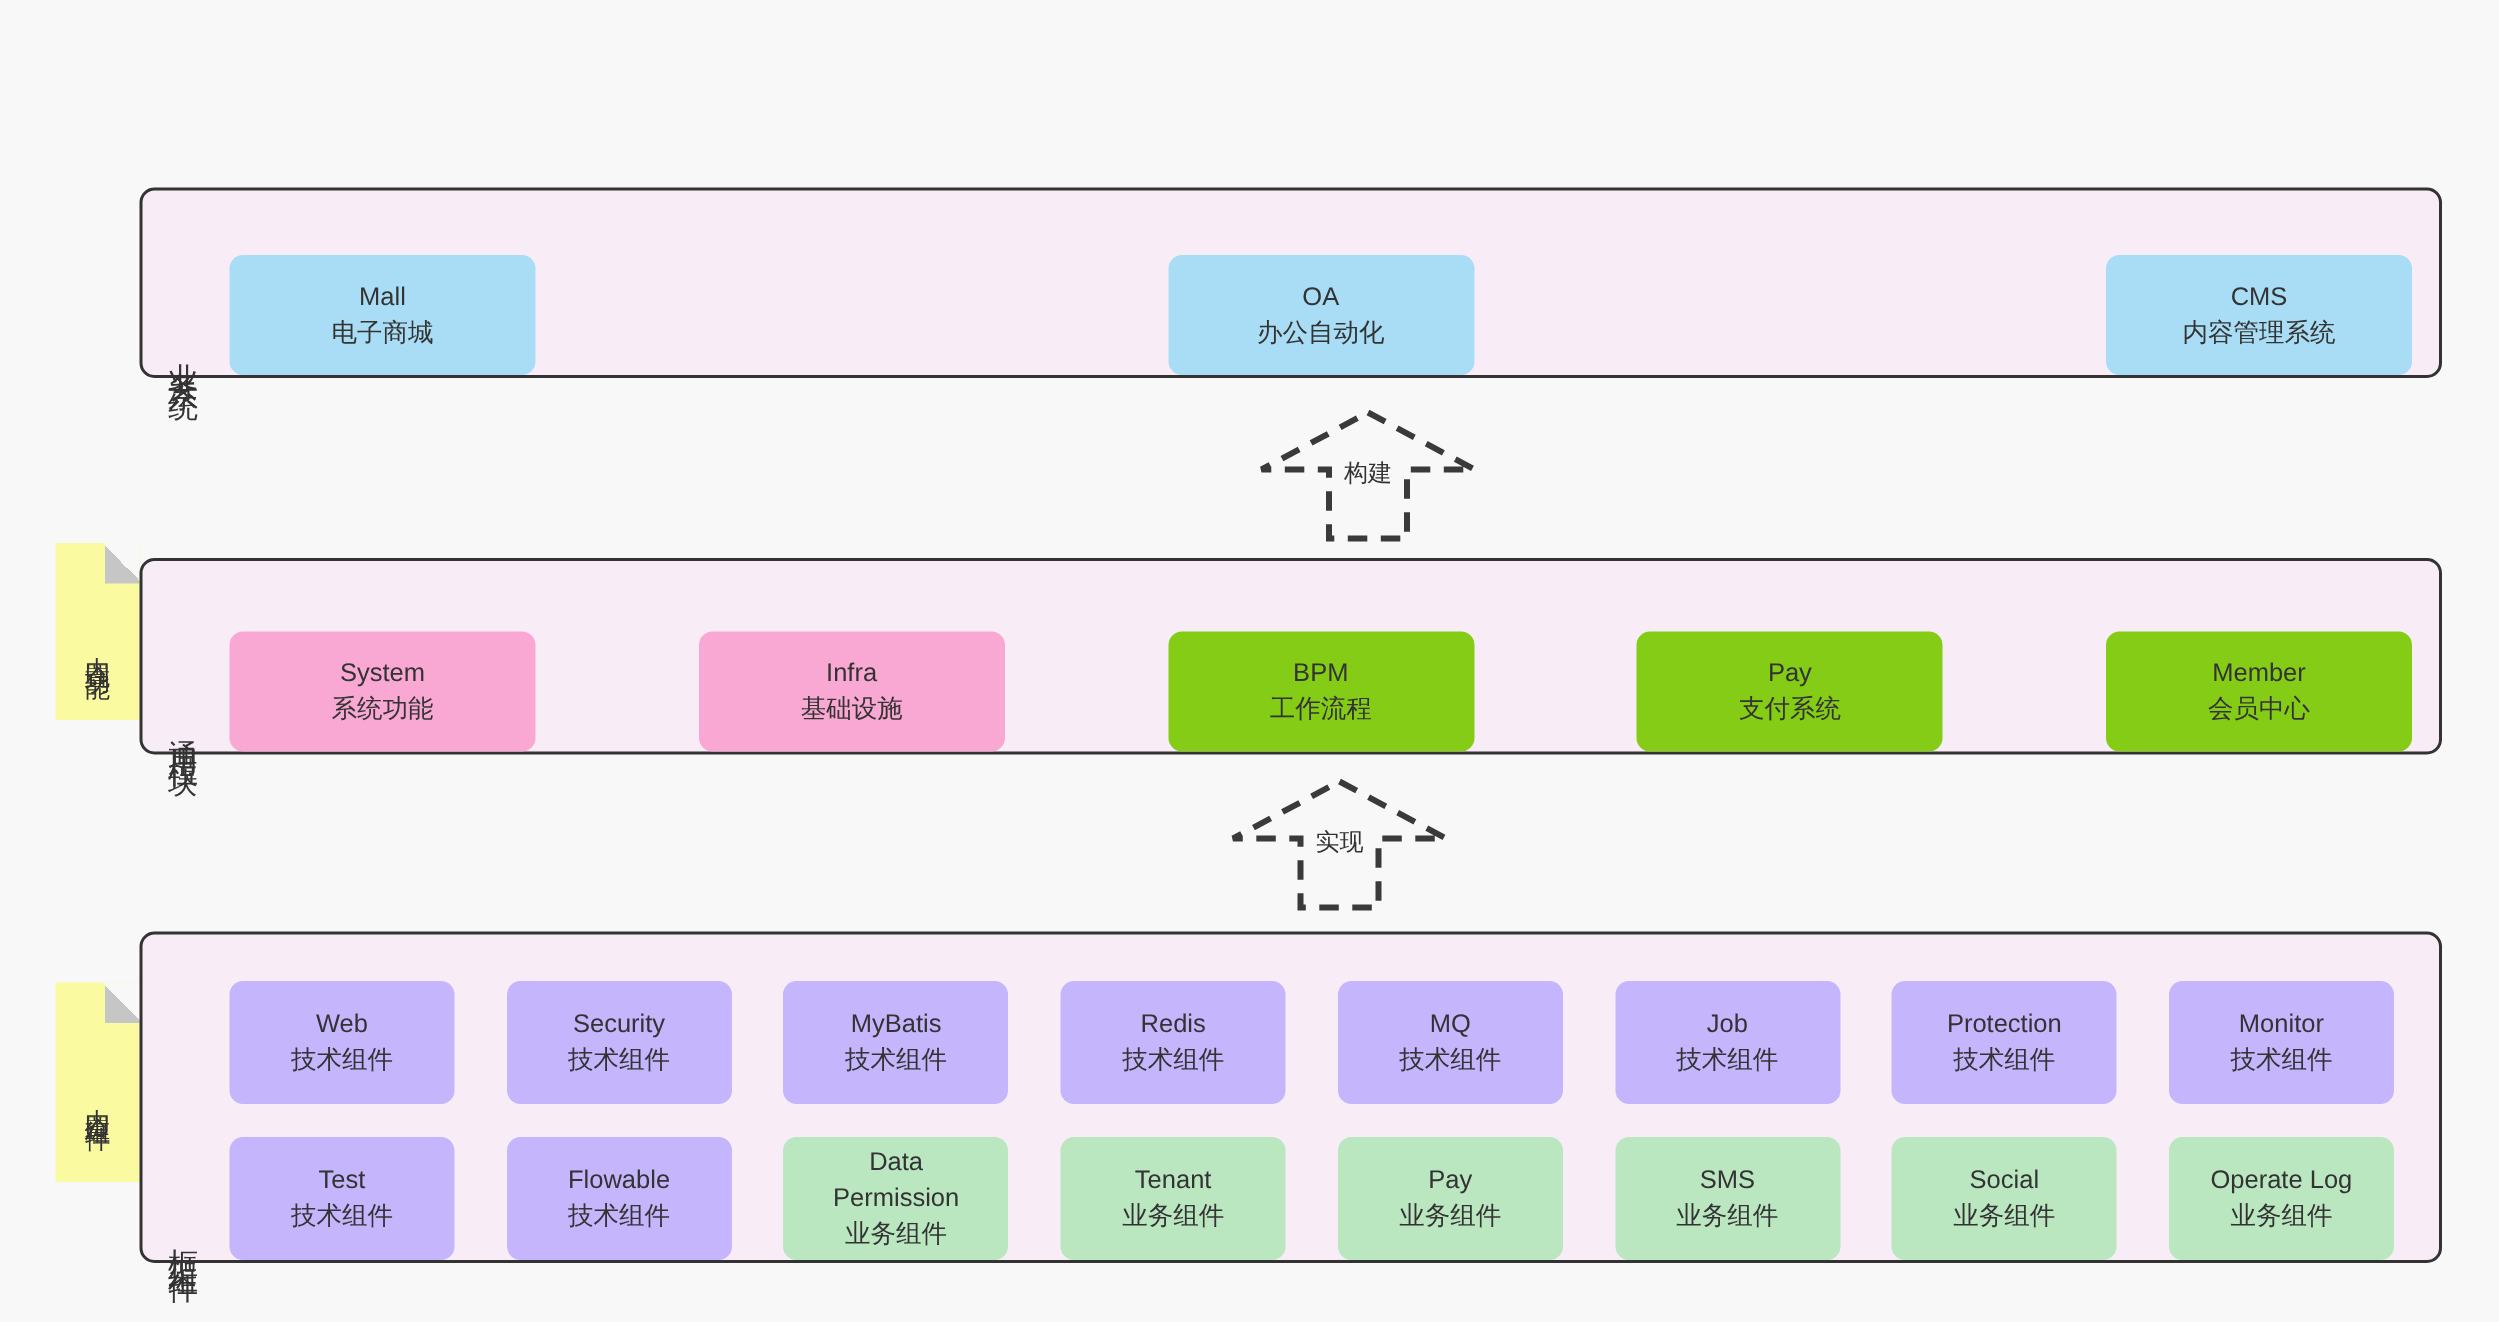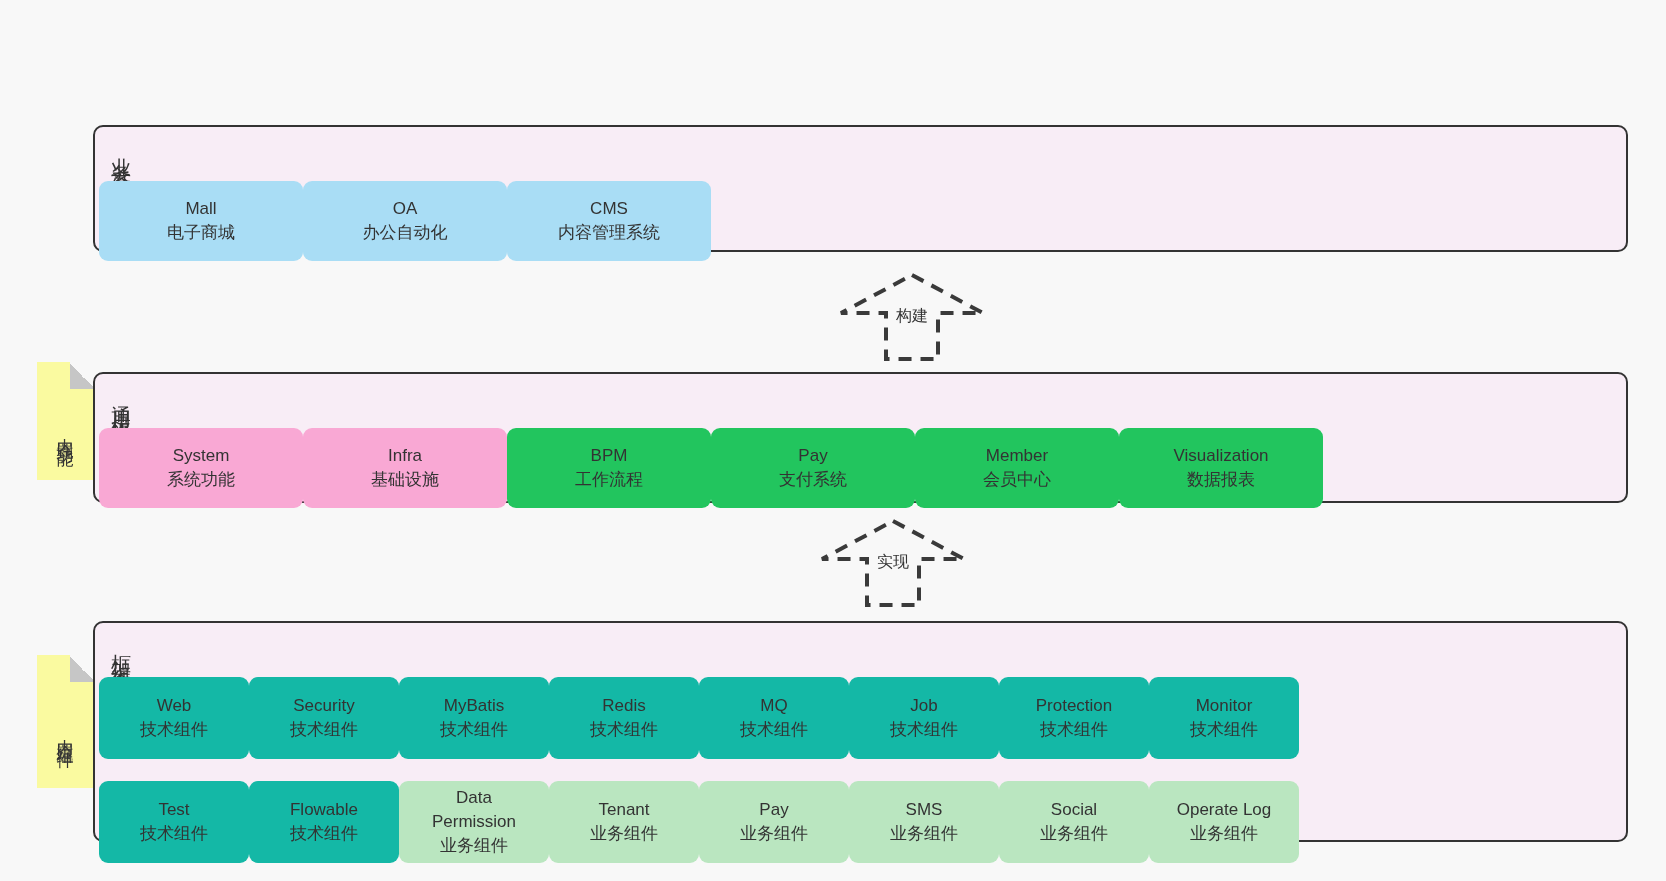--- a/index.html
+++ b/index.html
@@ -5,21 +5,21 @@
   html,body{margin:0;padding:0;}
   body{
     width:1666px;height:881px;position:relative;overflow:hidden;
     background:#f8f8f8;
     font-family:"Liberation Sans","DejaVu Sans",sans-serif;
     color:#333;
   }
   .band{
     position:absolute;left:93px;width:1535px;box-sizing:border-box;
     background:#f8edf6;border:2px solid #333;border-radius:10px;
-    display:flex;align-items:flex-start;flex-direction:column;
+    display:flex;align-items:flex-end;
   }
   .band-1{top:125px;height:127px;}
   .band-2{top:372px;height:131px;}
   .band-3{top:621px;height:221px;}
   .band-label{
     width:54px;flex:0 0 54px;display:flex;align-items:center;justify-content:center;
     writing-mode:vertical-rl;text-orientation:upright;
     font-size:20px;letter-spacing:6px;color:#333;
   }
   .band-content{
@@ -30,22 +30,22 @@
   .box-row{display:flex;justify-content:space-between;}
   .box{
     box-sizing:border-box;border-radius:9px;
     display:flex;flex-direction:column;align-items:center;justify-content:center;
     text-align:center;font-size:17px;line-height:1.42;
   }
   .band-1 .box,.band-2 .box{width:204px;height:80px;}
   .band-3 .box{width:150px;height:82px;}
   .box[data-variant="blue"]{background:#a9ddf5;}
   .box[data-variant="red"]{background:#f9a8d4;}
-  .box[data-variant="pink"]{background:#22c55e;}
-  .box[data-variant="green"]{background:#14b8a6;}
+  .box[data-variant="pink"]{background:#84cc16;}
+  .box[data-variant="green"]{background:#c4b5fd;}
   .box[data-variant="green-light"]{background:#bae6c0;}
   .band-3 .box-title{max-width:112px;}
   .note{
     position:absolute;left:37px;width:56px;box-sizing:border-box;
     background:#fafaa0;
     display:flex;align-items:center;justify-content:center;
     writing-mode:vertical-rl;text-orientation:upright;
     font-size:17px;letter-spacing:4px;color:#333;
     padding-top:24px;
   }
@@ -116,24 +116,20 @@
         <div class="box-sub">工作流程</div>
       </div>
       <div class="box" data-variant="pink">
         <div class="box-title">Pay</div>
         <div class="box-sub">支付系统</div>
       </div>
       <div class="box" data-variant="pink">
         <div class="box-title">Member</div>
         <div class="box-sub">会员中心</div>
       </div>
-      <div class="box" data-variant="pink">
-        <div class="box-title">Visualization</div>
-        <div class="box-sub">数据报表</div>
-      </div>
     </div>
   </div>
 </div>
 
 <div class="arrow arrow-2">
   <svg viewBox="0 0 150 90">
     <polygon points="75,3 146,41 101,41 101,87 49,87 49,41 4,41" fill="none" stroke="#3a3a3a" stroke-width="4" stroke-dasharray="13 9"></polygon>
   </svg>
   <div class="arrow-label">实现</div>
 </div>

